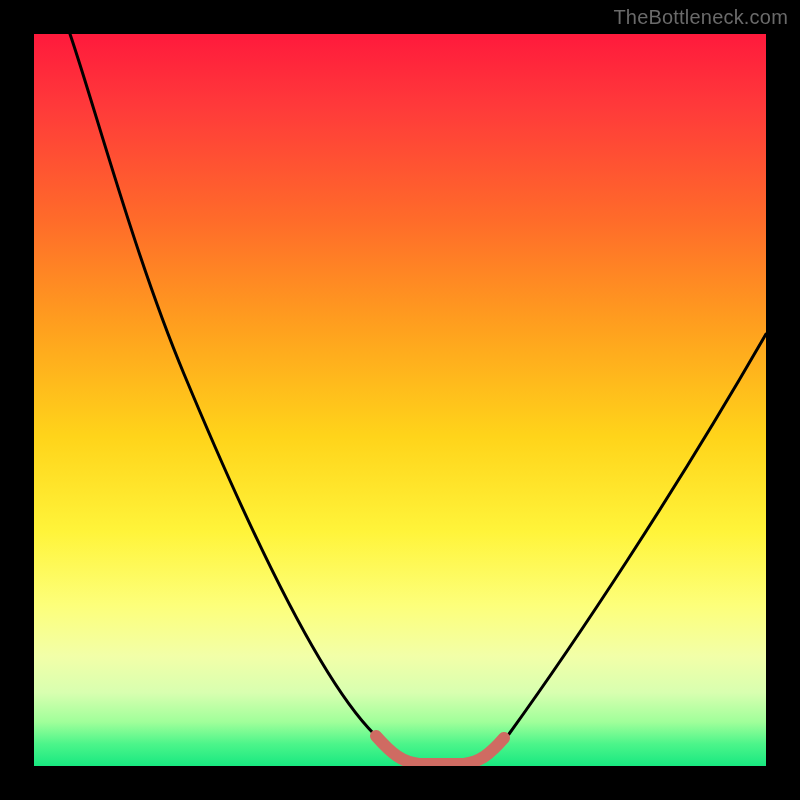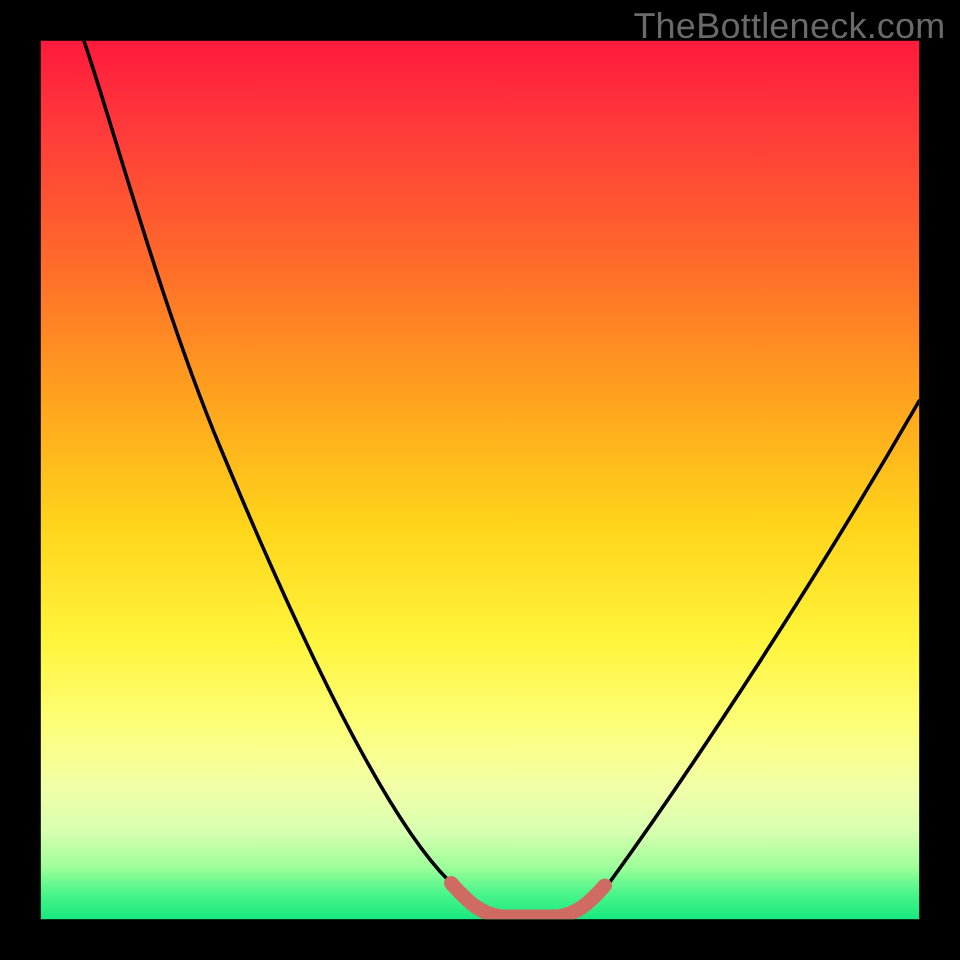--- a/index.html
+++ b/index.html
@@ -38,21 +38,21 @@
       #a0ff9a 94%,
       #4cf58a 97%,
       #18e880 100%
     );
   }
   .watermark {
     position: absolute;
     top: 6px;
     right: 12px;
     color: #6a6a6a;
-    font-size: 30px;
+    font-size: 20px;
     font-weight: 500;
     letter-spacing: 0.2px;
   }
   svg.curve {
     position: absolute;
     left: 0;
     top: 0;
     width: 732px;
     height: 732px;
   }

